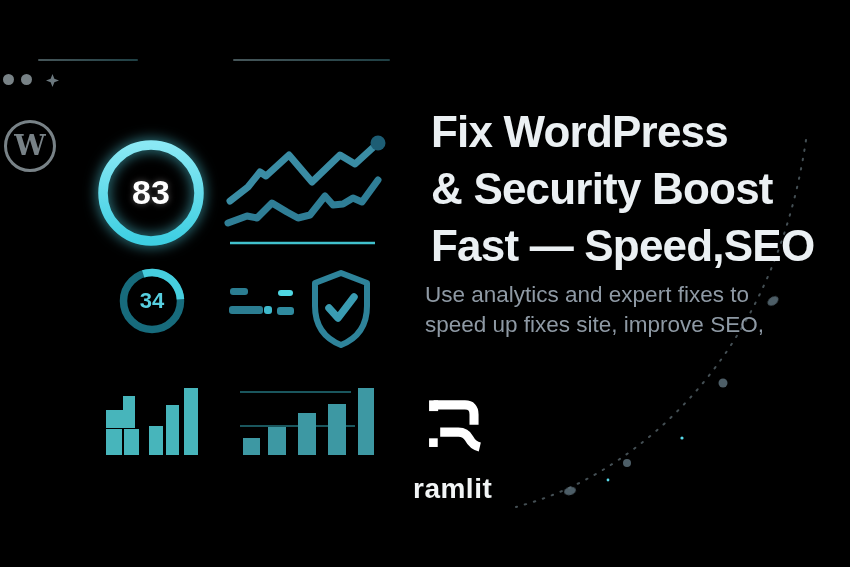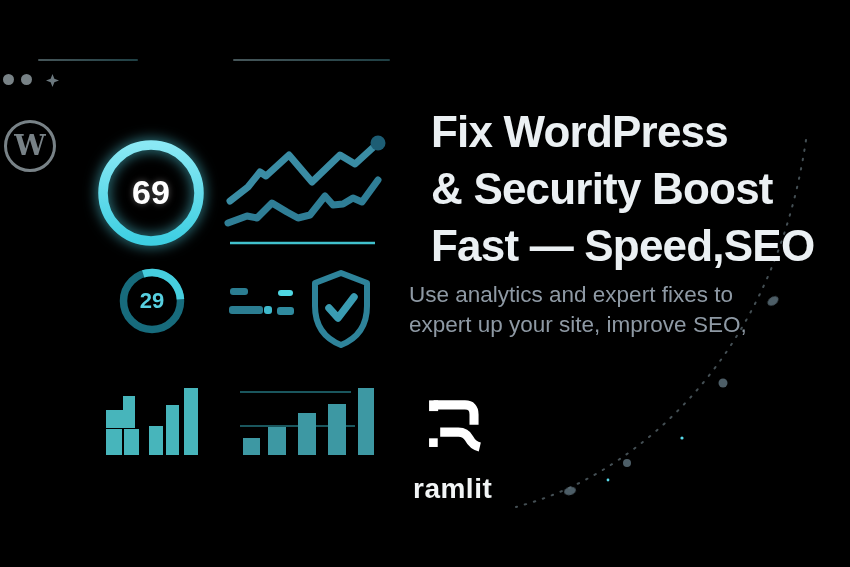--- a/index.html
+++ b/index.html
@@ -48,36 +48,36 @@
   <svg class="abs g94" style="left:96px;top:136px;" width="110" height="112" viewBox="0 0 110 112">
     <defs>
       <linearGradient id="g94grad" x1="0" y1="0" x2="0" y2="1">
         <stop offset="0" stop-color="#8ae8f4"></stop>
           <stop offset="1" stop-color="#3ecfe2"></stop>
       </linearGradient>
     </defs>
     <circle cx="55" cy="57" r="48" fill="none" stroke="url(#g94grad)" stroke-width="9.5"></circle>
   </svg>
   <div class="abs gauge-label" style="left:96px;top:136px;width:110px;height:112px;">
-    <span class="score-main">69</span>
+    <span class="score-main">83</span>
   </div>
 
   <svg class="abs" style="left:225px;top:128px;" width="175" height="125" viewBox="0 0 175 125">
       <polyline points="5,73 23,59 35,44 41,48 64,27 87,54 115,27 130,36 153,15" fill="none" stroke="#3a8ca4" stroke-width="7" stroke-linecap="round" stroke-linejoin="round"></polyline>
       <circle cx="153" cy="15" r="7.5" fill="#1d5d74"></circle>
       <polyline points="3,95 22,88 32,90 47,75 62,84 73,90 85,87 100,68 108,77 118,76 128,70 137,74 153,52" fill="none" stroke="#2f7e96" stroke-width="7" stroke-linecap="round" stroke-linejoin="round"></polyline>
       <line x1="5" x2="150" y1="115" y2="115" stroke="#49d6e4" stroke-width="2.5" opacity="0.9"></line>
     </svg>
 
   <svg class="abs" style="left:117px;top:266px;" width="70" height="70" viewBox="0 0 70 70">
     <circle cx="35" cy="35" r="28.5" fill="none" stroke="#176b7c" stroke-width="7.5"></circle>
     <circle cx="35" cy="35" r="28.5" fill="none" stroke="#46cede" stroke-width="7.5" stroke-dasharray="52 127" transform="rotate(-108 35 35)"></circle>
   </svg>
   <div class="abs gauge-label" style="left:117px;top:266px;width:70px;height:70px;">
-    <span class="score-sec">29</span>
+    <span class="score-sec">34</span>
   </div>
 
   <div class="abs dash" style="left:230px;top:288px;width:18px;height:7px;background:#2b7d91;"></div>
   <div class="abs dash" style="left:278px;top:290px;width:15px;height:6px;background:#4fd7e3;"></div>
   <div class="abs dash" style="left:229px;top:306px;width:34px;height:8px;background:#2b7d91;"></div>
   <div class="abs dash" style="left:264px;top:306px;width:8px;height:8px;background:#3fb9cc;"></div>
   <div class="abs dash" style="left:277px;top:307px;width:17px;height:8px;background:#2f8a9e;"></div>
 
   <svg class="abs" style="left:310px;top:269px;" width="62" height="80" viewBox="0 0 62 80">
     <path d="M31,4 L57,14 V37 C57,59 46,70 31,76 C16,70 5,59 5,37 V14 Z" fill="none" stroke="#2e839a" stroke-width="6" stroke-linejoin="round"></path>
@@ -114,23 +114,23 @@
     <circle cx="682" cy="438" r="1.6" fill="#59dcec"></circle>
     <circle cx="608" cy="480" r="1.4" fill="#59dcec"></circle>
   </svg>
 
   <div class="abs" style="left:424px;top:103px;margin-left:7px;">
     <div class="hl">Fix WordPress</div>
     <div class="hl">&amp; Security Boost</div>
     <div class="hl">Fast — Speed,SEO</div>
   </div>
 
-  <div class="abs" style="left:409px;top:280px;">
+  <div class="abs" style="left:425px;top:280px;">
     <div class="sub">Use analytics and expert fixes to</div>
-    <div class="sub">expert up your site, improve SEO,</div>
+    <div class="sub">speed up fixes site, improve SEO,</div>
   </div>
 
   <svg class="abs" style="left:427px;top:397px;" width="66" height="62" viewBox="0 0 80 75">
     <rect x="2.5" y="4" width="11" height="13" fill="#fff"></rect>
     <path d="M8,9.5 H46 Q57,9.5 57,21 V33.5" fill="none" stroke="#fff" stroke-width="11"></path>
     <rect x="2.5" y="50" width="10.5" height="10.5" fill="#fff"></rect>
     <path d="M16,42.5 H38 Q47,42.5 51,50 Q55.5,58.5 64,60.5" fill="none" stroke="#fff" stroke-width="11"></path>
   </svg>
 
   <div class="abs wordmark" style="left:413px;top:473px;">ramlit</div>

